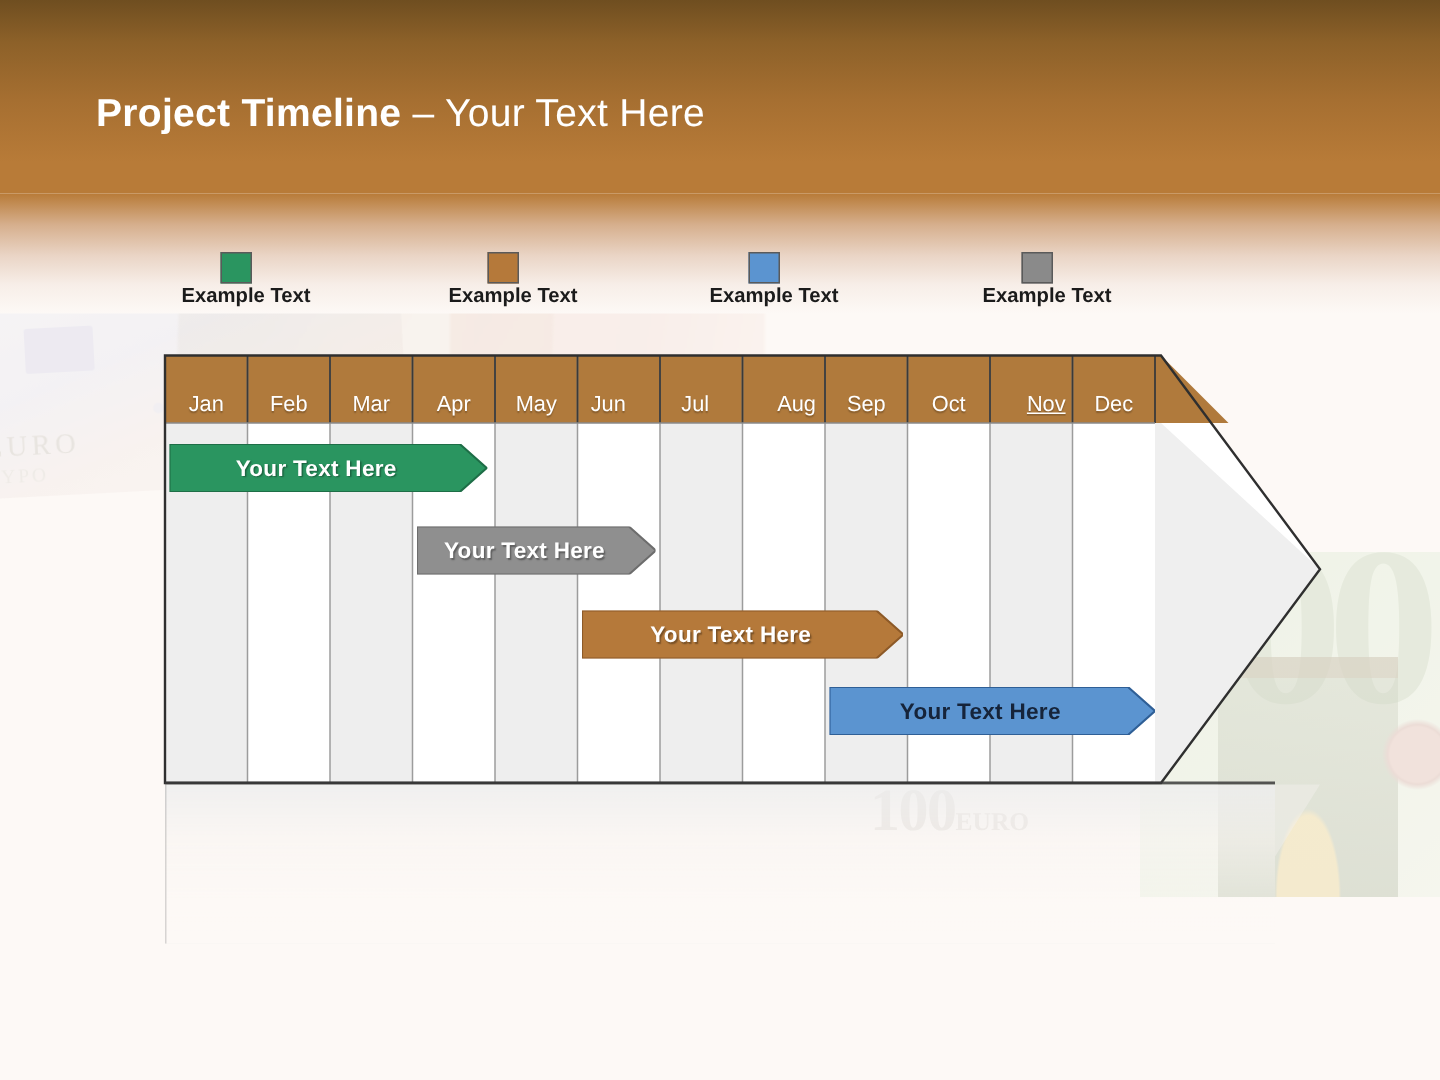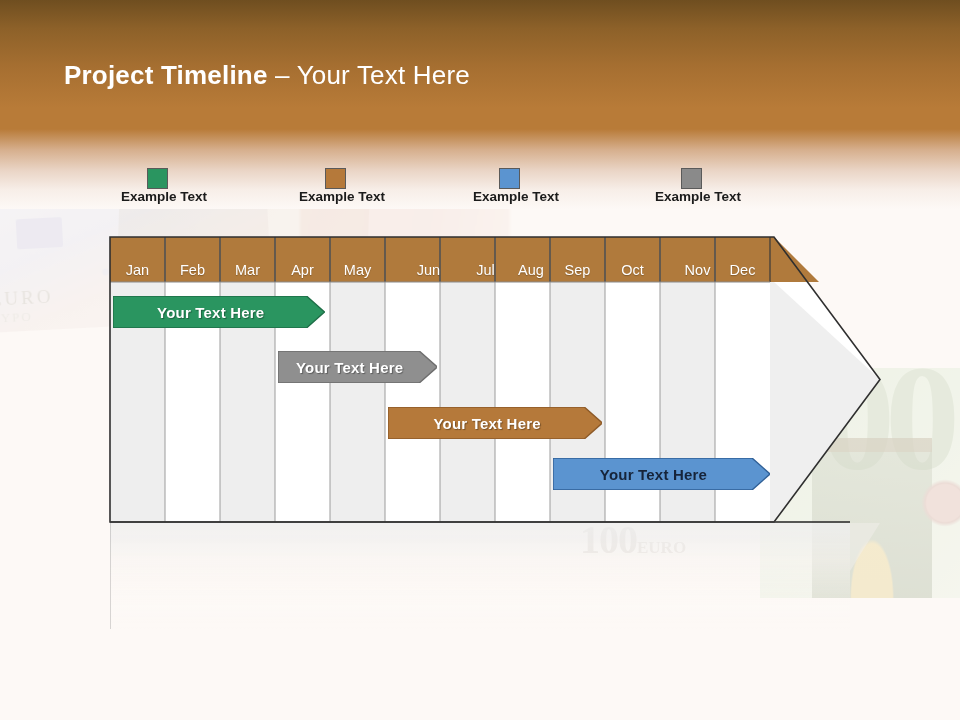--- a/index.html
+++ b/index.html
@@ -360,26 +360,26 @@
         <line x1="605" y1="0" x2="605" y2="45" stroke="#3a3a3a" stroke-width="1.2"></line>
         <line x1="660" y1="0" x2="660" y2="45" stroke="#3a3a3a" stroke-width="1.2"></line>
         <line x1="0" y1="45" x2="660" y2="45" stroke="#8a8a8a" stroke-width="1"></line>
         <polygon points="0,0 664,0 770,142.5 664,285 0,285" fill="none" stroke="#2f2f2f" stroke-width="1.6"></polygon>
       </svg>
   <div class="month-cell" style="left: 0px; width: 55px;">Jan</div>
       <div class="month-cell" style="left: 55px; width: 55px; text-align: center;">Feb</div>
       <div class="month-cell" style="left: 110px; width: 55px;">Mar</div>
       <div class="month-cell" style="left: 165px; width: 55px;">Apr</div>
       <div class="month-cell" style="left: 220px; width: 55px;">May</div>
-      <div class="month-cell" style="left: 291px; width: 55px;">Jun</div>
-      <div class="month-cell" style="left: 348px; width: 55px;">Jul</div>
+      <div class="month-cell" style="left: 268px; width: 55px;">Jun</div>
+      <div class="month-cell" style="left: 326px; width: 55px;">Jul</div>
       <div class="month-cell" style="left: 385px; width: 72px;">Aug</div>
       <div class="month-cell" style="left: 440px; width: 55px;">Sep</div>
       <div class="month-cell" style="left: 495px; width: 55px;">Oct</div>
-      <div class="month-cell" style="left: 550px; width: 75px;">Nov</div>
+      <div class="month-cell" style="left: 550px; width: 75px; text-decoration: underline;">Nov</div>
       <div class="month-cell" style="left: 605px; width: 55px;">Dec</div>
       <div class="bar light" style="left: 3px; top: 59px; width: 211.5px; height: 32px;">
         <svg class="bar-shape" viewBox="0 0 211.5 32" preserveAspectRatio="none">
           <polygon points="0,0 193.5,0 211.5,16 193.5,32 0,32" fill="#2a9560" stroke="#1e6e47" stroke-width="1.4"></polygon>
         </svg>
         <span class="bar-label">Your  Text Here</span>
       </div>
       <div class="bar light" style="left: 168px; top: 114px; width: 159.25px; height: 32px;">
         <svg class="bar-shape" viewBox="0 0 159.25 32" preserveAspectRatio="none">
           <polygon points="0,0 141.25,0 159.25,16 141.25,32 0,32" fill="#8f8f8f" stroke="#6d6d6d" stroke-width="1.4"></polygon>

